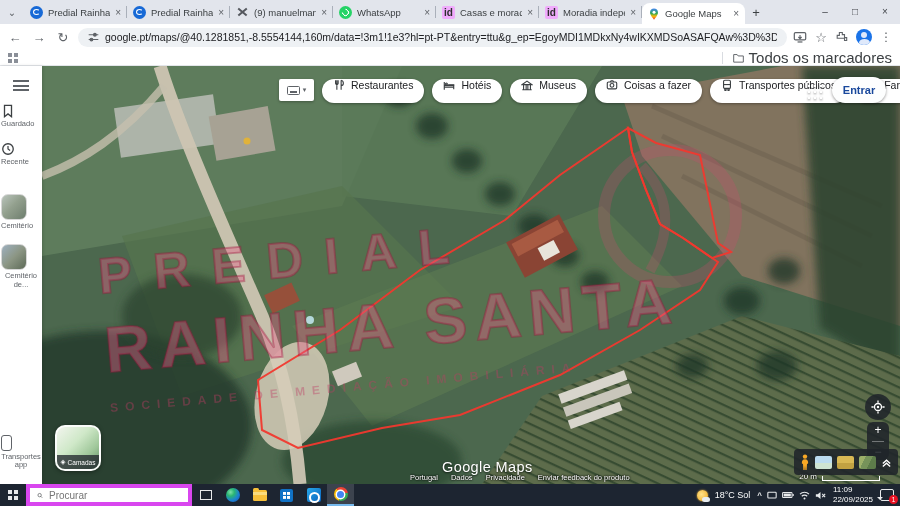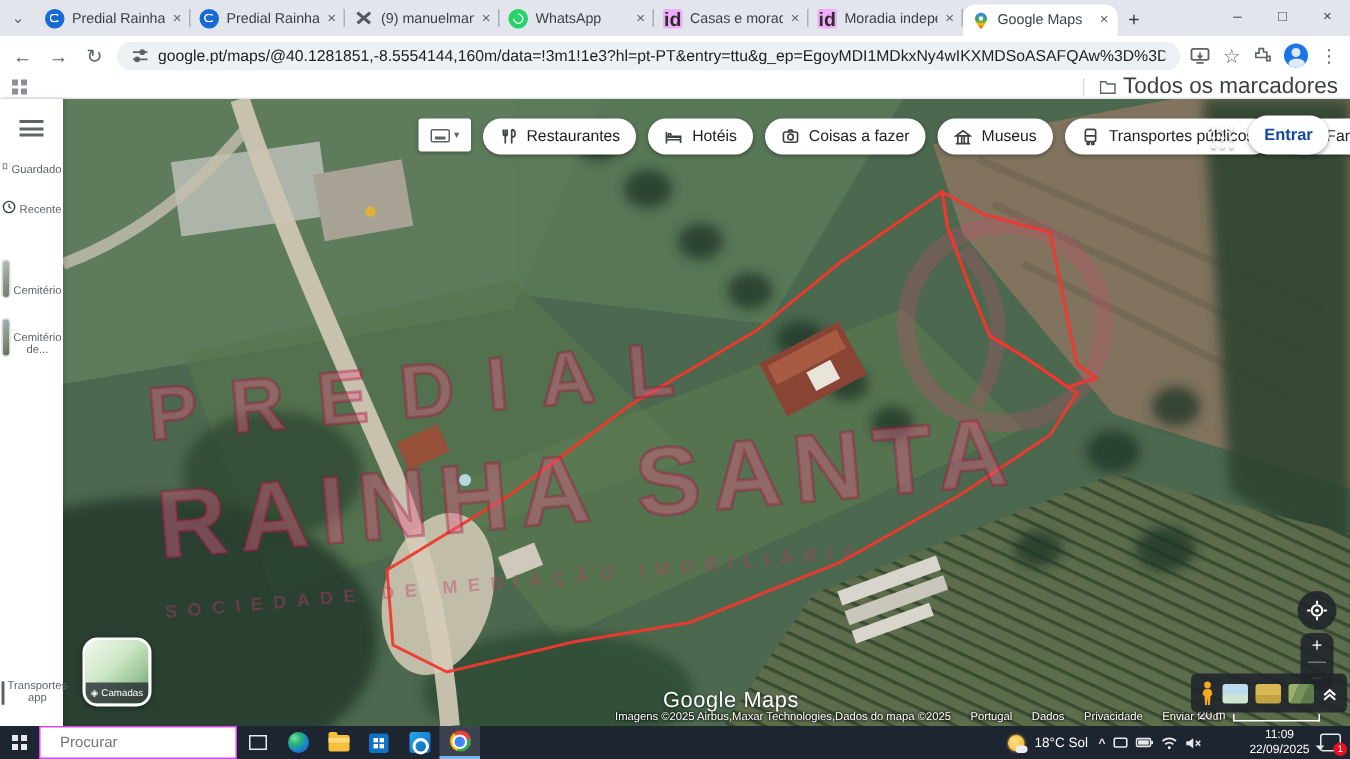--- a/index.html
+++ b/index.html
@@ -17,40 +17,40 @@
   .tab:not(.active)::after { content:""; position:absolute; right:0; top:6px; height:12px; width:1px; background:#aab0ba; }
   .tab.active::after { display:none; }
   .favicon { width:13px; height:13px; flex:0 0 auto; border-radius:50%; position:relative; }
   .fav-predial { background:#1769d6; }
   .fav-predial::after { content:""; position:absolute; inset:3px 3px 4px 3px; border:1.5px solid #fff; border-radius:50%; border-right-color:transparent; }
   .fav-mail { border-radius:0; background:transparent; }
   .fav-mail span { position:absolute; left:1px; top:5.5px; width:11px; height:1.8px; background:#55585e; }
   .fav-mail span:nth-child(1){ transform:rotate(40deg);} .fav-mail span:nth-child(2){ transform:rotate(-40deg);}
   .fav-wa { background:#25d366; }
   .fav-wa::after { content:""; position:absolute; inset:3px; border:1.6px solid #fff; border-radius:50%; border-top-color:transparent; transform:rotate(-45deg); }
-  .fav-id { border-radius:2px; background:#f0abfc; color:#2d2d2d; font-weight:bold; font-size:13px; display:flex; align-items:center; justify-content:center; }
+  .fav-id { border-radius:2px; background:#f0abfc; color:#2d2d2d; font-weight:bold; font-size:10px; display:flex; align-items:center; justify-content:center; }
   .win-controls { margin-left:auto; display:flex; align-self:flex-start; }
   .win-controls span { width:30px; height:22px; display:flex; align-items:center; justify-content:center; font-size:10px; color:#44474c; }
 
   .navbar { position:absolute; top:24px; left:0; right:0; height:26px; background:#fff; display:flex; align-items:center; padding:0 6px; gap:6px; }
   .nav-ic { color:#5f6368; font-size:13px; width:18px; text-align:center; }
   .omnibox { flex:1; height:19px; background:#eef1f4; border-radius:10px; display:flex; align-items:center; gap:6px; padding:0 10px; overflow:hidden; }
   .omnibox input { border:none; outline:none; background:transparent; flex:1; font-size:10.5px; color:#202124; font-family:"Liberation Sans",sans-serif; }
   .nav-right { display:flex; align-items:center; gap:8px; padding-right:2px; }
   .avatar { width:16px; height:16px; border-radius:50%; background:#1a73e8; position:relative; overflow:hidden; }
   .avatar::before { content:""; position:absolute; left:5px; top:3px; width:6px; height:6px; border-radius:50%; background:#dfe9fb; }
   .avatar::after { content:""; position:absolute; left:2.5px; top:10px; width:11px; height:7px; border-radius:50%; background:#dfe9fb; }
 
   .bookmarks { position:absolute; top:50px; left:0; right:0; height:16px; background:#fff; border-bottom:1px solid #e3e6ea; display:flex; align-items:center; padding:0 8px; }
   .grid4 { width:10px; height:10px; background-image:linear-gradient(#8a8f98,#8a8f98),linear-gradient(#8a8f98,#8a8f98),linear-gradient(#8a8f98,#8a8f98),linear-gradient(#8a8f98,#8a8f98); background-size:4px 4px; background-position:0 0,6px 0,0 6px,6px 6px; background-repeat:no-repeat; }
   .bm-right { margin-left:auto; display:flex; align-items:center; gap:5px; color:#3c4043; font-size:15px; border-left:1px solid #d9dce1; padding-left:10px; height:12px; }
 
   
   .gm-sidebar { position:absolute; left:0; top:66px; width:42px; bottom:22px; background:#fff; box-shadow:1px 0 3px rgba(0,0,0,.15); display:flex; flex-direction:column; align-items:center; z-index:5; }
-  .sb-item { margin-top:13px; display:flex; flex-direction:row; align-items:flex-end; gap:2px; color:#5f6368; font-size:7.5px; text-align:center; width:40px; line-height:1.15; }
+  .sb-item { margin-top:13px; display:flex; flex-direction:column; align-items:flex-start; gap:2px; color:#5f6368; font-size:7.5px; text-align:center; width:40px; line-height:1.15; }
   .hamb { margin-top:14px; width:16px; height:11px; border-top:2px solid #5f6368; border-bottom:2px solid #5f6368; position:relative; }
   .hamb::after { content:""; position:absolute; left:0; right:0; top:2.6px; height:2px; background:#5f6368; }
   .thumb { width:26px; height:26px; border-radius:7px; border:1px solid #d7d7d7; background:linear-gradient(135deg,#b9c4bb 0%,#93a08e 45%,#6d7d6d 100%); }
   .thumb.t2 { background:linear-gradient(135deg,#9db0c0 0%,#8c9684 50%,#5d6a57 100%); }
   .sb-bottom { margin-top:auto; margin-bottom:14px; }
   .phone-ic { width:11px; height:16px; border:1.5px solid #5f6368; border-radius:3px; }
 
   
   .map { position:absolute; left:42px; top:66px; right:0; bottom:22px; background:#4c684e; overflow:hidden; }
   .map svg.bg { position:absolute; inset:0; width:100%; height:100%; }
@@ -64,21 +64,21 @@
   .gm-search input { border:none; outline:none; flex:1; font-size:11px; color:#333; font-family:"Liberation Sans",sans-serif; }
   .gm-search input::placeholder { color:#70757a; }
   .dir-diamond { width:18px; height:18px; flex:0 0 auto; position:relative; }
   .dir-diamond::before { content:""; position:absolute; inset:2px; background:#128792; transform:rotate(45deg); border-radius:3px; }
   .dir-diamond::after { content:"➤"; position:absolute; inset:0; color:#fff; font-size:8px; display:flex; align-items:center; justify-content:center; }
   .kbd-box { position:absolute; left:237px; top:13px; width:35px; height:22px; background:#fff; border-radius:2px; box-shadow:0 1px 3px rgba(0,0,0,.3); display:flex; align-items:center; justify-content:center; gap:3px; z-index:4; color:#5f6368; font-size:7px; }
   .kbd-ic { width:13px; height:9px; border:1.3px solid #5f6368; border-radius:1.5px; position:relative; }
   .kbd-ic::after { content:""; position:absolute; left:2px; right:2px; bottom:1px; height:1.3px; background:#5f6368; }
 
   .chips { position:absolute; left:280px; top:13px; display:flex; gap:8px; z-index:4; align-items:center; }
-  .chip { height:24px; background:#fff; border-radius:13px; box-shadow:0 1px 3px rgba(0,0,0,.35); display:flex; align-items:center; gap:6px; padding:0 11px; font-size:10.5px; color:#202124; white-space:nowrap; }
+  .chip { height:24px; background:#fff; border-radius:13px; box-shadow:0 1px 3px rgba(0,0,0,.35); display:flex; gap:6px; padding:0 11px; font-size:10.5px; color:#202124; white-space:nowrap; }
   .chip svg { flex:0 0 auto; }
   .chip.pharm { max-width:74px; overflow:hidden; }
 
   .apps-grid { position:absolute; right:78px; top:16px; width:17px; height:17px; background-image:radial-gradient(#fff 1.3px, transparent 1.5px); background-size:6px 6px; background-position:1px 1px; filter:drop-shadow(0 1px 1px rgba(0,0,0,.5)); z-index:4; }
   .signin-btn { position:absolute; right:14px; top:11px; width:54px; height:26px; background:#fdfefe; border-radius:13px; box-shadow:0 1px 3px rgba(0,0,0,.4); display:flex; align-items:center; justify-content:center; font-size:11px; font-weight:bold; color:#19489c; z-index:4; }
 
   .layers-card { position:absolute; left:13px; bottom:13px; width:46px; height:46px; border-radius:10px; border:2px solid rgba(255,255,255,.95); overflow:hidden; background:linear-gradient(135deg,#f2f5ee 0%,#cfe8c8 40%,#9fc79a 70%,#5c8a62 100%); box-shadow:0 1px 4px rgba(0,0,0,.4); z-index:4; }
   .layers-label { position:absolute; left:0; right:0; bottom:0; height:14px; background:rgba(35,40,46,.78); color:#fff; font-size:6.5px; display:flex; align-items:center; justify-content:center; gap:2px; }
 
   .loc-btn { position:absolute; right:9px; bottom:64px; width:26px; height:26px; border-radius:50%; background:rgba(32,36,42,.88); display:flex; align-items:center; justify-content:center; z-index:4; }
@@ -95,40 +95,40 @@
   .scalebox { position:absolute; right:20px; bottom:3px; display:flex; align-items:flex-end; gap:5px; z-index:3; color:#fff; font-size:8px; text-shadow:0 0 2px #000,0 0 2px #000; }
   .scalebar { width:58px; height:5px; border:1px solid #fff; border-top:none; }
 
   .gm-logo { position:absolute; left:400px; bottom:9px; color:#fff; font-size:14.5px; letter-spacing:.4px; text-shadow:0 1px 2px rgba(0,0,0,.7); z-index:3; }
   .attr { position:absolute; left:368px; right:86px; bottom:2px; display:flex; gap:13px; align-items:center; color:#fff; font-size:7.5px; text-shadow:0 0 2px #000,0 0 2px #000; white-space:nowrap; overflow:hidden; z-index:3; }
 
   
   .taskbar { position:absolute; left:0; right:0; bottom:0; height:22px; background:#1d2531; display:flex; align-items:center; color:#fff; z-index:10; }
   .tb-start { width:26px; height:22px; display:flex; align-items:center; justify-content:center; }
   .winlogo { width:10px; height:10px; background-image:linear-gradient(#e6e8ea,#e6e8ea),linear-gradient(#e6e8ea,#e6e8ea),linear-gradient(#e6e8ea,#e6e8ea),linear-gradient(#e6e8ea,#e6e8ea); background-size:4.4px 4.4px; background-position:0 0,5.6px 0,0 5.6px,5.6px 5.6px; background-repeat:no-repeat; }
-  .tb-search { width:132px; height:22px; background:#fff; border:1px solid #d946ef; display:flex; align-items:center; gap:6px; padding:0 7px; }
+  .tb-search { width:166px; height:22px; background:#fff; border:4px solid #d946ef; display:flex; align-items:center; gap:6px; padding:0 7px; }
   .tb-search input { border:none; outline:none; flex:1; font-size:10px; color:#202020; background:transparent; font-family:"Liberation Sans",sans-serif; }
   .tb-ic { width:27px; height:22px; display:flex; align-items:center; justify-content:center; position:relative; }
   .taskview { width:12px; height:10px; border:1.4px solid #e8eaec; position:relative; background:transparent; }
   .edge-ic { width:14px; height:14px; border-radius:50%; background:radial-gradient(circle at 32% 30%, #7ee0a8 0%, #2bb673 28%, #1b7fd4 62%, #15539f 100%); }
   .folder-ic { width:14px; height:11px; background:#f7c03a; border-radius:1.5px; position:relative; }
   .folder-ic::before { content:""; position:absolute; top:-2px; left:0; width:6px; height:3px; background:#f7c03a; border-radius:1.5px 1.5px 0 0; }
   .folder-ic::after { content:""; position:absolute; left:0; right:0; top:2px; height:3px; background:#fadc7e; }
   .store-ic { width:13px; height:13px; background:#1072c6; border-radius:2px; position:relative; }
   .store-ic::after { content:""; position:absolute; left:2.5px; top:3px; width:8px; height:7px; background-image:linear-gradient(#fff,#fff),linear-gradient(#fff,#fff),linear-gradient(#fff,#fff),linear-gradient(#fff,#fff); background-size:3.4px 2.9px; background-position:0 0,4.6px 0,0 4.1px,4.6px 4.1px; background-repeat:no-repeat; }
   .outlook-ic { width:14px; height:14px; background:linear-gradient(135deg,#28a8ea 0%,#0a64bd 100%); border-radius:2px; position:relative; }
   .outlook-ic::after { content:""; position:absolute; left:2.5px; top:3.5px; width:7px; height:7px; border:2px solid #fff; border-radius:50%; }
   .chrome-wrap { background:rgba(255,255,255,.14); border-bottom:2px solid #76b9ed; }
   .chrome-ic { width:14px; height:14px; border-radius:50%; background:conic-gradient(from -40deg,#ea4335 0 33%,#4285f4 0 34%,#34a853 34% 66%,#fbbc05 66% 100%); position:relative; }
   .chrome-ic::after { content:""; position:absolute; inset:3.5px; border-radius:50%; background:#4285f4; box-shadow:0 0 0 1.4px #fff; }
   .tb-right { margin-left:auto; display:flex; align-items:center; gap:7px; padding-right:6px; font-size:9px; }
   .sun-ic { width:11px; height:11px; border-radius:50%; background:radial-gradient(circle at 40% 40%, #ffe28a 0%, #f5b93c 70%); box-shadow:0 0 2px #f5b93c; position:relative; }
   .sun-ic::after{ content:""; position:absolute; right:-2px; bottom:-1px; width:8px; height:5px; border-radius:3px; background:#e8ecef; }
   .tray { display:flex; align-items:center; gap:5px; font-size:8px; color:#e8eaec; }
-  .clock { text-align:center; font-size:8px; line-height:1.25;margin-left:25px; }
+  .clock { font-size:8px; line-height:1.25; }
   .notif { position:relative; width:14px; height:12px; border:1.3px solid #e8eaec; border-radius:2px; }
   .notif::after { content:""; position:absolute; left:-4px; bottom:-3px; border:3px solid transparent; border-top-color:#e8eaec; }
   .badge { position:absolute; right:-5px; bottom:-4px; min-width:9px; height:9px; border-radius:5px; background:#e81123; color:#fff; font-size:6.5px; display:flex; align-items:center; justify-content:center; padding:0 1px; }
 </style>
 </head>
 <body>
 
 <div class="screen">
 
   <div class="tabstrip">
@@ -350,34 +350,34 @@
               <path d="M1.5 3.5v9M1.5 9.5h11V12M1.5 7.5h11v2"></path>
               <circle cx="4" cy="5.8" r="1.1"></circle>
               <path d="M6 6.8h6.5v.7"></path>
             </g>
           </svg>
         <span>Hotéis</span>
       </div>
       <div class="chip">
         <svg width="12" height="12" viewBox="0 0 14 14">
             <g stroke="#3c4043" stroke-width="1.3" fill="none">
+              <path d="M1.5 12.5h11M3 12V7M6 12V7M8 12V7M11 12V7M1.5 6.5 7 2.5l5.5 4z"></path>
+            </g>
+          </svg>
+        <span>Museus</span>
+      </div>
+      <div class="chip">
+        <svg width="12" height="12" viewBox="0 0 14 14">
+            <g stroke="#3c4043" stroke-width="1.3" fill="none">
               <rect x="1.5" y="3.5" width="11" height="8" rx="1.5"></rect>
               <circle cx="7" cy="7.4" r="2.2"></circle>
               <path d="M5 3.5 6 2h2l1 1.5"></path>
             </g>
           </svg>
         <span>Coisas a fazer</span>
-      </div>
-      <div class="chip">
-        <svg width="12" height="12" viewBox="0 0 14 14">
-            <g stroke="#3c4043" stroke-width="1.3" fill="none">
-              <path d="M1.5 12.5h11M3 12V7M6 12V7M8 12V7M11 12V7M1.5 6.5 7 2.5l5.5 4z"></path>
-            </g>
-          </svg>
-        <span>Museus</span>
       </div>
       <div class="chip">
         <svg width="12" height="12" viewBox="0 0 14 14">
             <g stroke="#3c4043" stroke-width="1.3" fill="none">
               <rect x="3" y="1.5" width="8" height="9.5" rx="1.5"></rect>
               <path d="M3 6.5h8"></path>
               <circle cx="5.2" cy="12.6" r=".9"></circle>
               <circle cx="8.8" cy="12.6" r=".9"></circle>
             </g>
           </svg>
@@ -428,21 +428,20 @@
       <div class="mini-thumb mt1"></div>
       <div class="mini-thumb mt2"></div>
       <div class="mini-thumb mt3"></div>
       <svg width="11" height="11" viewBox="0 0 12 12">
         <path d="M2 7 6 3.4 10 7M2 10.4 6 6.8 10 10.4" fill="none" stroke="#fff" stroke-width="1.5"></path>
       </svg>
     </div>
 
     <div class="gm-logo">Google Maps</div>
     <div class="attr">
-      <span>Imagens ©2025 Airbus,Maxar Technologies,Dados do mapa ©2025</span>
       <span>Portugal</span>
       <span>Dados</span>
       <span>Privacidade</span>
       <span>Enviar feedback do produto</span>
     </div>
     <div class="scalebox">
       <span>20 m</span>
       <div class="scalebar"></div>
     </div>
   </div>

